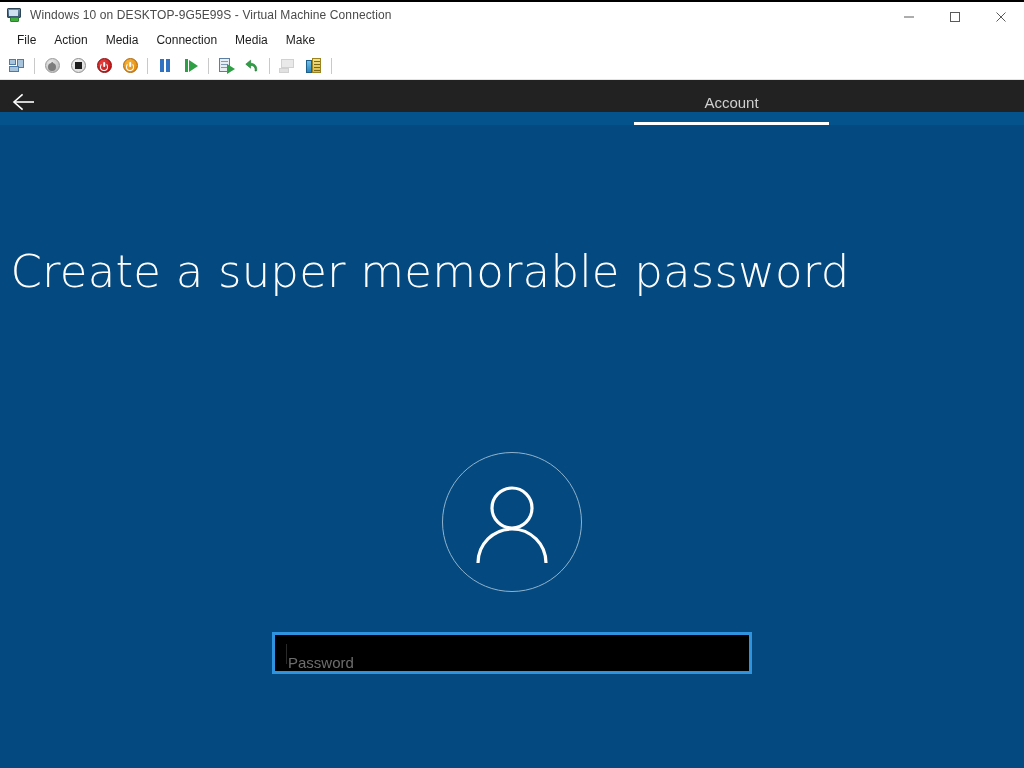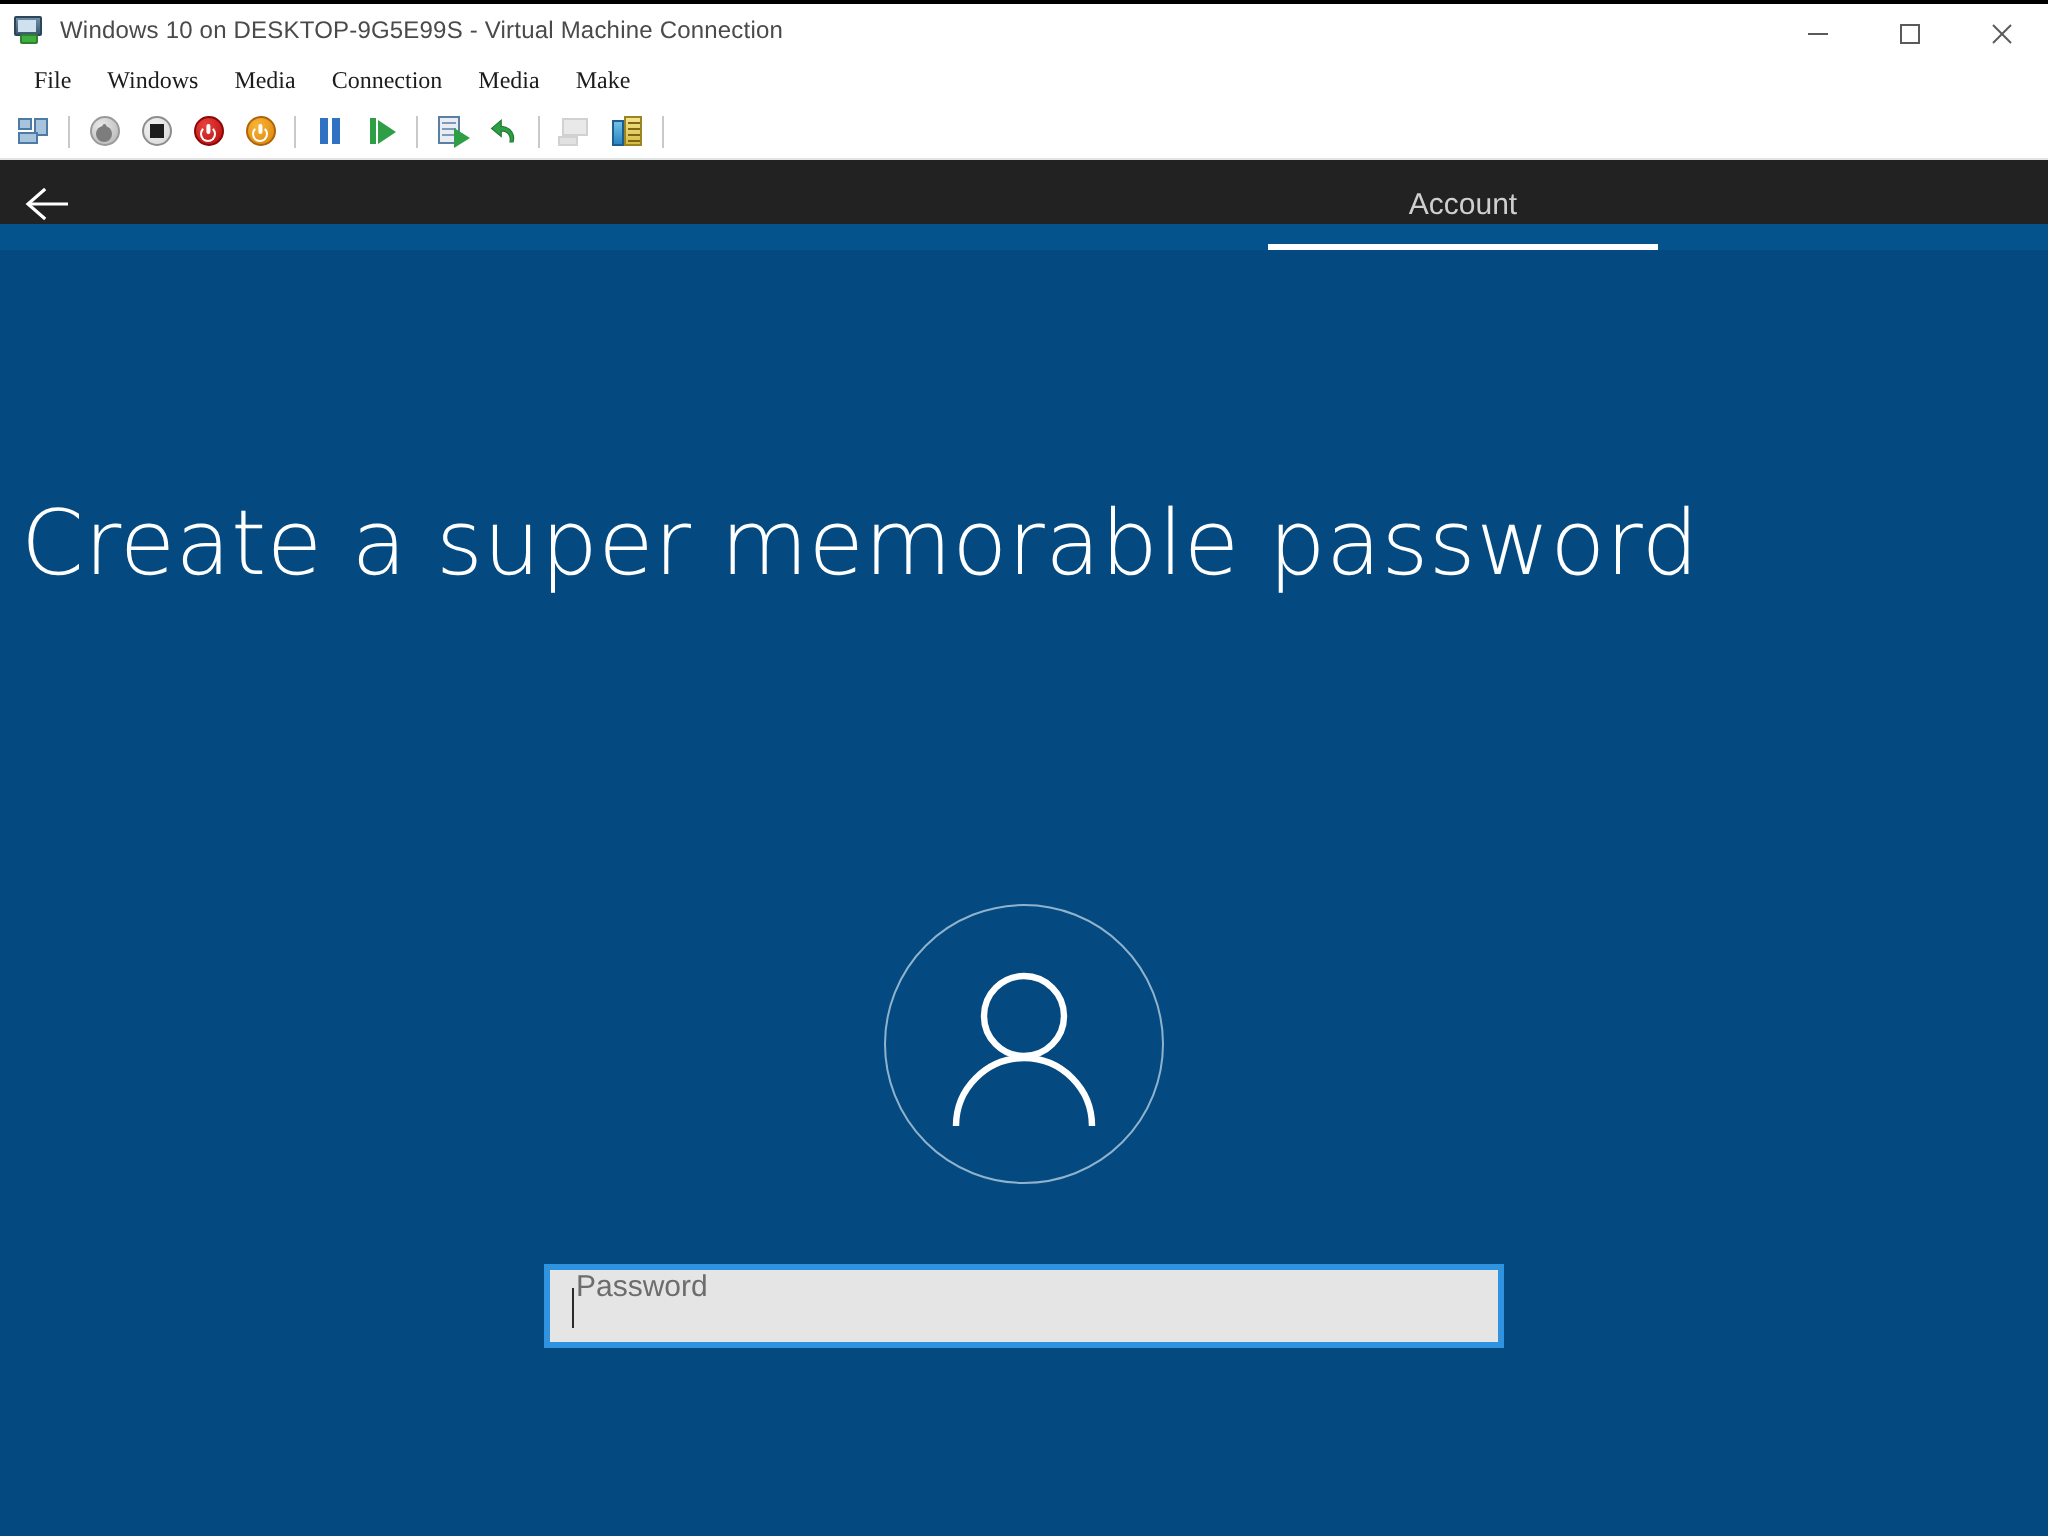--- a/index.html
+++ b/index.html
@@ -55,21 +55,21 @@
   }
   .wc svg { display: block; }
 
   
   .menubar {
     position: absolute; left: 0; top: 28px; width: 1024px; height: 24px;
     background: #ffffff;
     display: flex; align-items: center; padding-left: 8px;
   }
   .menuitem {
-    font-size: 12px; color: #1c1c1c; padding: 3px 9px; white-space: nowrap; font-family: Liberation Serif, serif;
+    font-size: 12px; color: #1c1c1c; padding: 3px 9px; white-space: nowrap;
   }
 
   
   .toolbar {
     position: absolute; left: 0; top: 52px; width: 1024px; height: 28px;
     background: #ffffff;
     border-bottom: 1px solid #e3e3e3;
     display: flex; align-items: center; padding-left: 4px;
   }
   .tbtn {
@@ -177,22 +177,22 @@
     border: 1px solid #8fb3cd; border-radius: 50%;
   }
   .avatar svg { position: absolute; left: 50%; top: 50%; transform: translate(-50%,-50%); }
 
   .pw-wrap {
     position: absolute; left: 272px; top: 507px; width: 480px; height: 42px;
     border: 2px solid #2f93e0; background: #2f93e0; padding: 1px;
   }
   .pw-field {
     width: 100%; height: 100%;
-    background: #e5e5e5;
-    display: flex; align-items: flex-start;
+    background: #000000;
+    display: flex; align-items: flex-end;
     position: relative;
   }
   .caret {
     position: absolute; left: 11px; top: 9px; width: 1px; height: 20px; background: #2a2a2a;
   }
   .pw-placeholder {
     font-size: 15px; color: #6d6d6d; margin-left: 13px;
   }
 </style>
 </head>
@@ -222,21 +222,21 @@
         <svg width="12" height="12" viewBox="0 0 12 12">
             <line x1="1.5" y1="1.5" x2="10.5" y2="10.5" stroke="#5a5a5a" stroke-width="1"></line>
             <line x1="10.5" y1="1.5" x2="1.5" y2="10.5" stroke="#5a5a5a" stroke-width="1"></line>
           </svg>
       </div>
     </div>
   </div>
 
   <div class="menubar">
     <div class="menuitem">File</div>
-    <div class="menuitem">Windows</div>
+    <div class="menuitem">Action</div>
     <div class="menuitem">Media</div>
     <div class="menuitem">Connection</div>
     <div class="menuitem">Media</div>
     <div class="menuitem">Make</div>
   </div>
 
   <div class="toolbar">
 
     <div class="tbtn">
       <div class="icon-snapshot">

